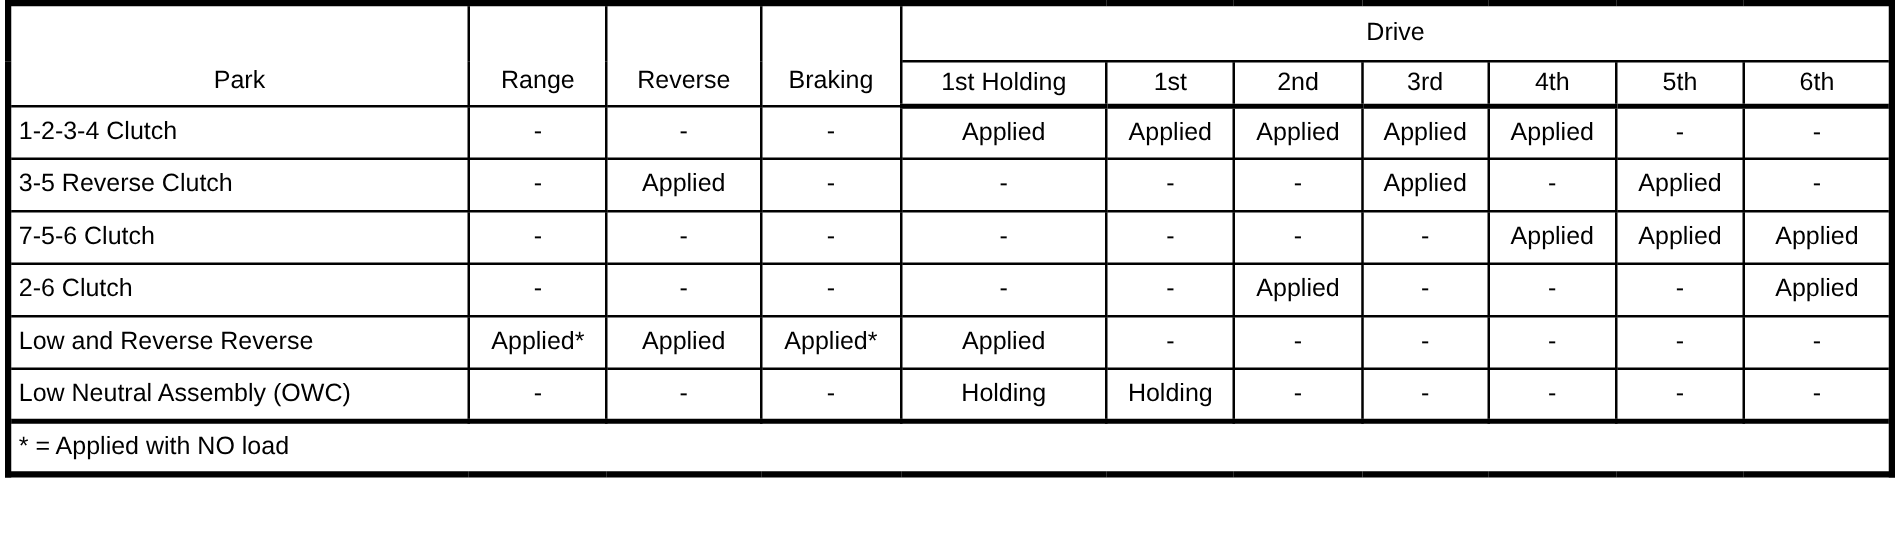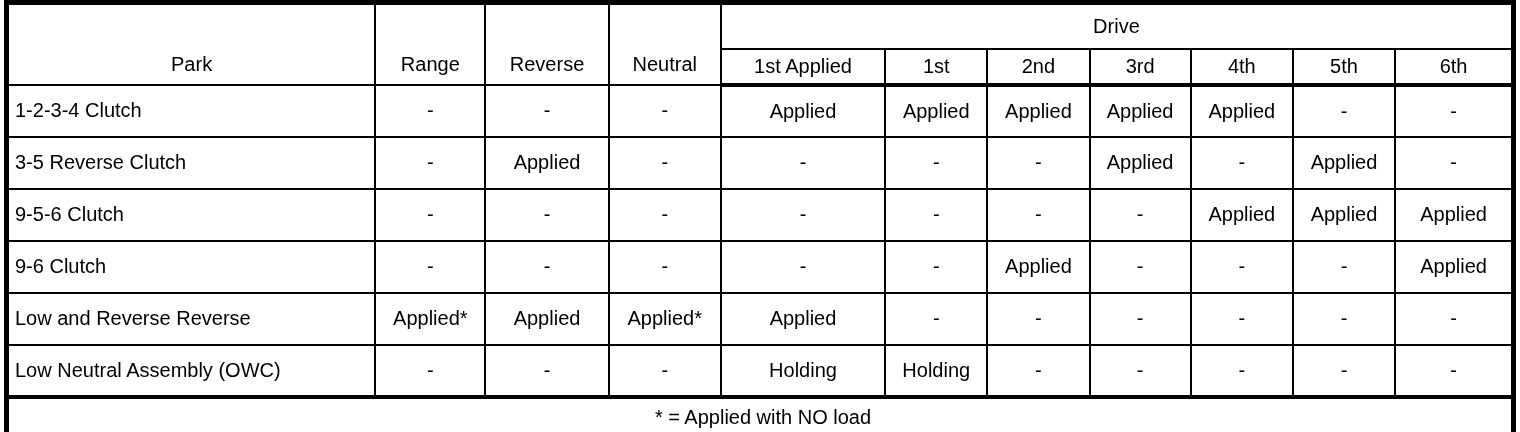--- a/index.html
+++ b/index.html
@@ -35,35 +35,35 @@
   .range-table th, .range-table td {
     border: 2px solid #000;
     font-size: 20px;
     overflow: hidden;
     white-space: nowrap;
   }
   .range-table th { font-weight: normal; text-align: center; }
   .range-table td { font-weight: normal; text-align: center; }
   tr.drive-row { height: 46px; }
   tr.sub-row   { height: 36px; }
-  tbody tr     { height: 52px; }
+  tbody tr     { height: 42px; }
   tfoot tr     { height: 43px; }
   th.merged {
     vertical-align: bottom;
     padding-bottom: 8px;
   }
   th.drive-head { vertical-align: middle; }
   td.row-label {
     text-align: left;
     padding-left: 6px;
   }
   tbody td, tbody th { border-top-width: 3px; border-bottom-width: 3px; }
   thead tr.sub-row th { border-bottom-width: 4px; }
   td.footnote-cell {
-    text-align: center;
+    text-align: left;
     padding-left: 6px;
     border-top-width: 4px;
   }
 </style>
 </head>
 <body>
 
 <div class="page">
 
 
@@ -80,25 +80,25 @@
       <col style="width:102px">
       <col style="width:102px">
       <col style="width:118px">
     </colgroup>
 
     <thead>
       <tr class="drive-row">
         <th rowspan="2" class="merged">Park</th>
         <th rowspan="2" class="merged">Range</th>
         <th rowspan="2" class="merged">Reverse</th>
-        <th rowspan="2" class="merged">Neutral</th>
+        <th rowspan="2" class="merged">Braking</th>
         <th colspan="7" class="drive-head">Drive</th>
       </tr>
       <tr class="sub-row">
-        <th>1st Applied</th>
+        <th>1st Holding</th>
         <th>1st</th>
         <th>2nd</th>
         <th>3rd</th>
         <th>4th</th>
         <th>5th</th>
         <th>6th</th>
       </tr>
     </thead>
 
     <tbody>
@@ -122,34 +122,34 @@
         <td>-</td>
         <td>-</td>
         <td>-</td>
         <td>-</td>
         <td>Applied</td>
         <td>-</td>
         <td>Applied</td>
         <td>-</td>
       </tr>
       <tr>
-        <td class="row-label">9-5-6 Clutch</td>
+        <td class="row-label">7-5-6 Clutch</td>
         <td>-</td>
         <td>-</td>
         <td>-</td>
         <td>-</td>
         <td>-</td>
         <td>-</td>
         <td>-</td>
         <td>Applied</td>
         <td>Applied</td>
         <td>Applied</td>
       </tr>
       <tr>
-        <td class="row-label">9-6 Clutch</td>
+        <td class="row-label">2-6 Clutch</td>
         <td>-</td>
         <td>-</td>
         <td>-</td>
         <td>-</td>
         <td>-</td>
         <td>Applied</td>
         <td>-</td>
         <td>-</td>
         <td>-</td>
         <td>Applied</td>

